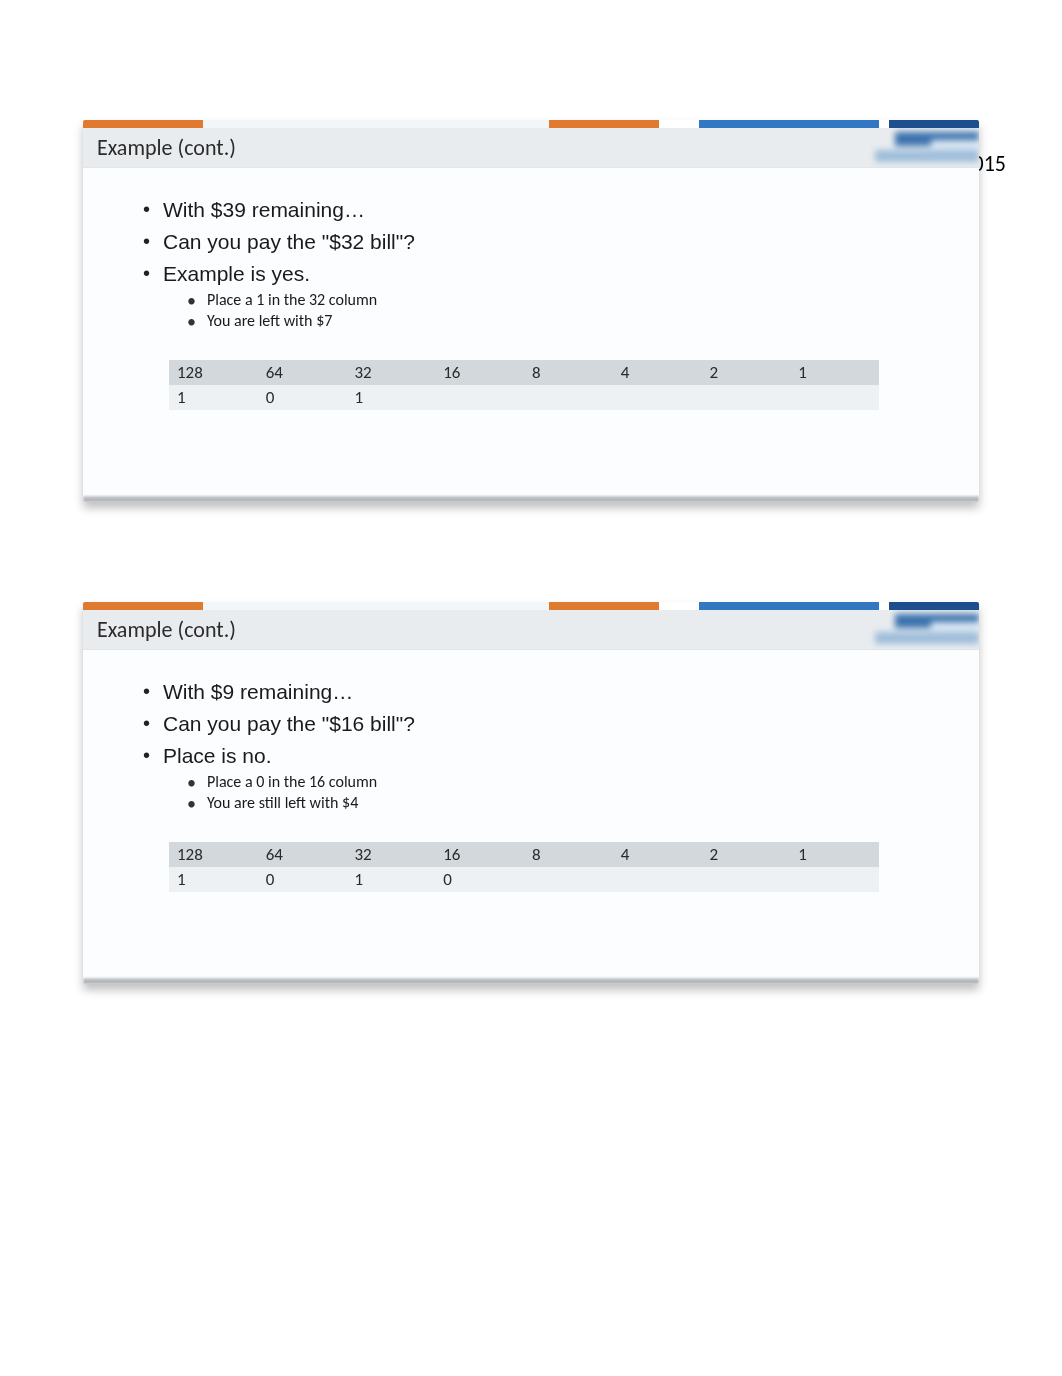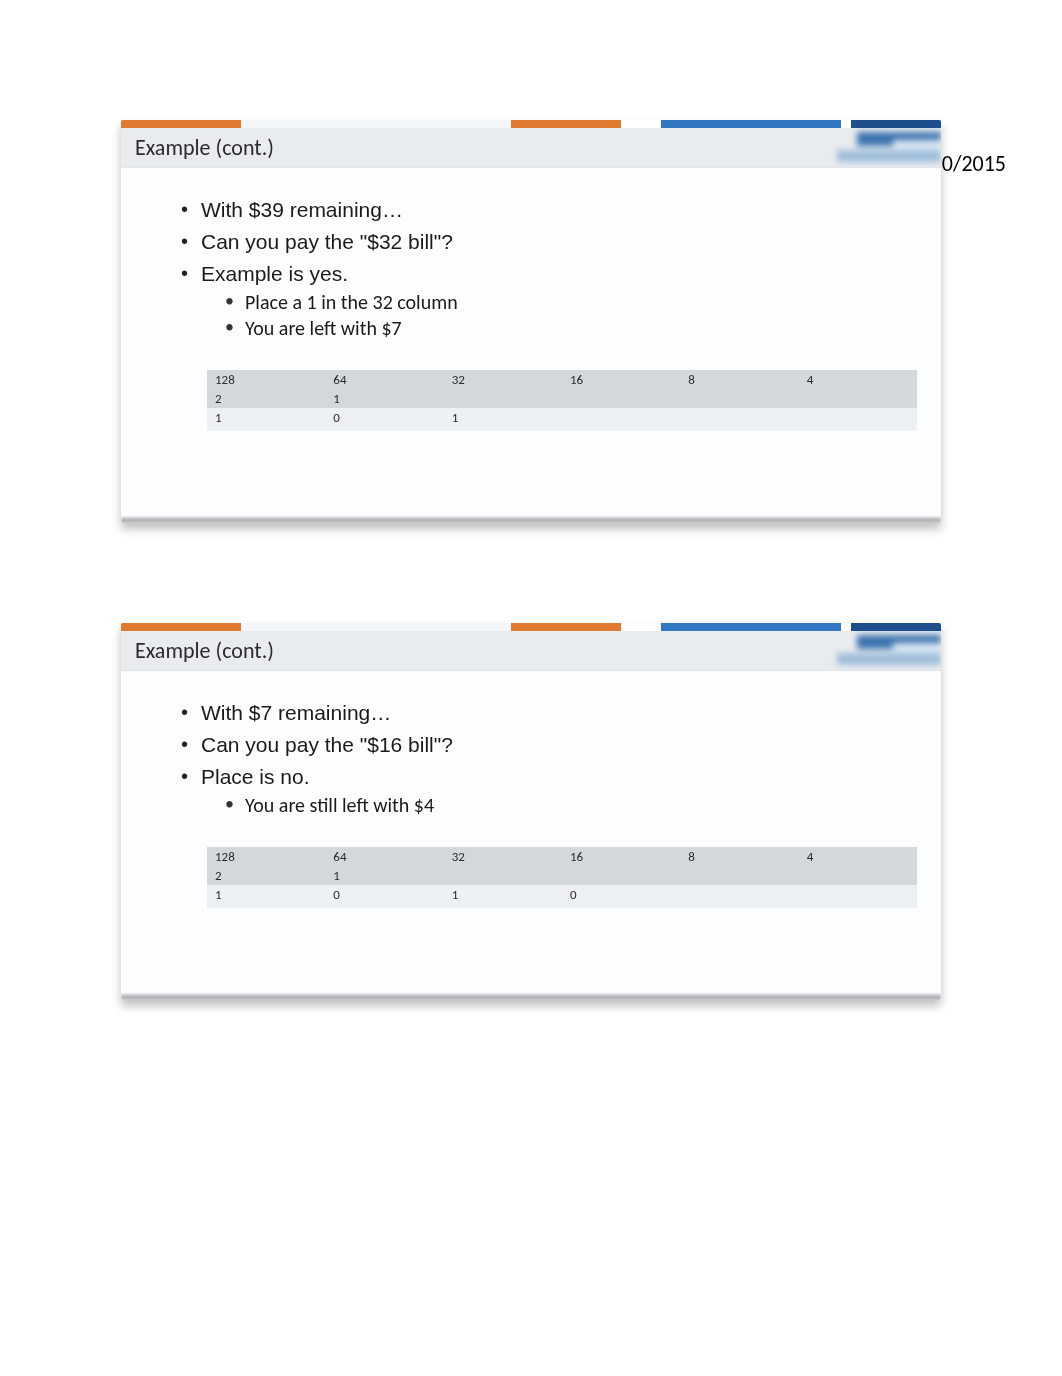--- a/index.html
+++ b/index.html
@@ -18,21 +18,21 @@
     padding: 0 40px;
   }
   .date {
     position: absolute;
     top: 30px;
     right: 56px;
     font-size: 22px;
     color: #000;
   }
   .slide {
-    width: 820px;
+    width: 896px;
     margin: 0 auto;
     background: #fcfdfe;
     box-shadow: 0 6px 10px rgba(0,0,0,0.25);
     border-radius: 2px;
     position: relative;
     overflow: hidden;
   }
   .slide-wrap-1 { margin-top: 120px; }
   .slide-wrap-2 { margin-top: 100px; }
 
@@ -101,40 +101,40 @@
   ul.sub {
     list-style: none;
     margin: 4px 0 6px 0;
     padding: 0 0 0 24px;
     font-family: Calibri, Arial, sans-serif;
   }
   ul.sub > li {
     position: relative;
     padding-left: 20px;
     margin: 2px 0;
-    font-size: 20px;
+    font-size: 16px;
   }
   ul.sub > li::before {
     content: "•";
     position: absolute;
     left: 0;
     top: 0;
     color:#333;
     font-size: 18px;
   }
 
   .tableblock {
     margin: 30px 0 0 44px;
     width: 710px;
     filter: blur(0.4px);
   }
   .hr-row, .val-row {
     display: grid;
-    grid-template-columns: repeat(6, 1fr);
-    font-size: 13px;
+    grid-template-columns: repeat(8, 1fr);
+    font-size: 17px;
     font-family: Calibri, Arial, sans-serif;
     color:#2a2a2a;
   }
   .hr-row {
     background:#d3d8dc;
   }
   .hr-row > div, .val-row > div {
     padding: 2px 0 2px 8px;
   }
   .val-row {
@@ -221,25 +221,26 @@
     </div>
     <div class="corner">
       <div class="bar1"></div>
         <div class="bar3"></div>
         <div class="bar2"></div>
     </div>
     <div class="titlebar">Example (cont.)</div>
 
     <div class="body">
       <ul class="main">
-        <li>With $7 remaining…</li>
+        <li>With $9 remaining…</li>
         <li>Can you pay the "$16 bill"?</li>
         <li>
           <span>Place is no.</span>
           <ul class="sub">
+            <li>Place a 0 in the 16 column</li>
             <li>You are still left with $4</li>
           </ul>
         </li>
       </ul>
 
       <div class="tableblock">
         <div class="hr-row">
           <div>128</div>
           <div>64</div>
           <div>32</div>

